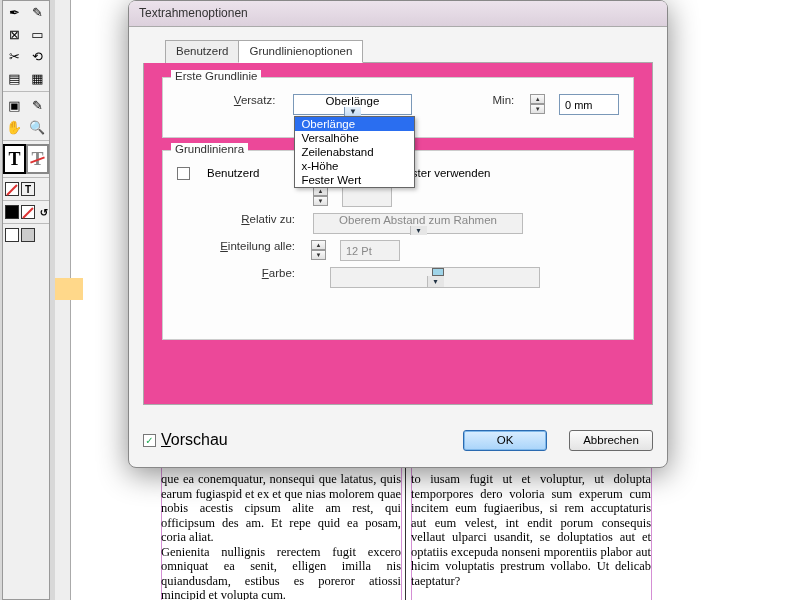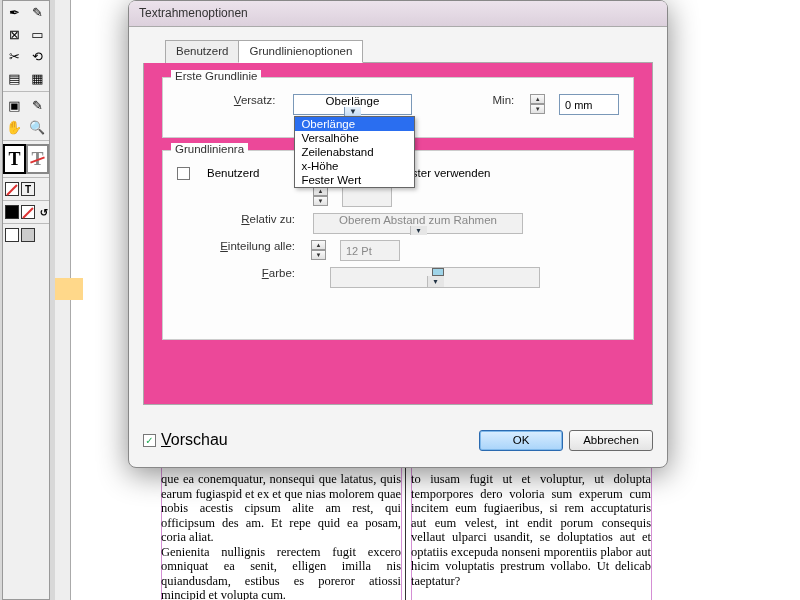--- a/index.html
+++ b/index.html
@@ -123,21 +123,21 @@
   .dropdown-list .item.sel { background:#2a6ef0; color:#fff; }
 
   .footer {
     position:absolute; left:14px; right:14px; bottom:14px; height:26px;
     display:flex; align-items:center;
   }
   .footer .spacer { flex:1; }
   .dlg-btn {
     width:84px; height:21px; border:1px solid #6a6a6a; border-radius:3px;
     background:linear-gradient(#fbfbfb,#e4e4e4); font-size:11.5px; cursor:pointer;
-    display:flex; align-items:center; justify-content:center; margin-left:6px;
+    display:flex; align-items:center; justify-content:center; margin-left:22px;
   }
   .dlg-btn.primary { border:1px solid #2a6ab0; background:linear-gradient(#d9edff,#a9d4fa); box-shadow:0 0 0 1px #7fb8ea inset;}
 
   .underline-letter { text-decoration: underline; }
 </style>
 </head>
 <body>
 
 <div class="toolbox">
   <div class="tool-grid">

